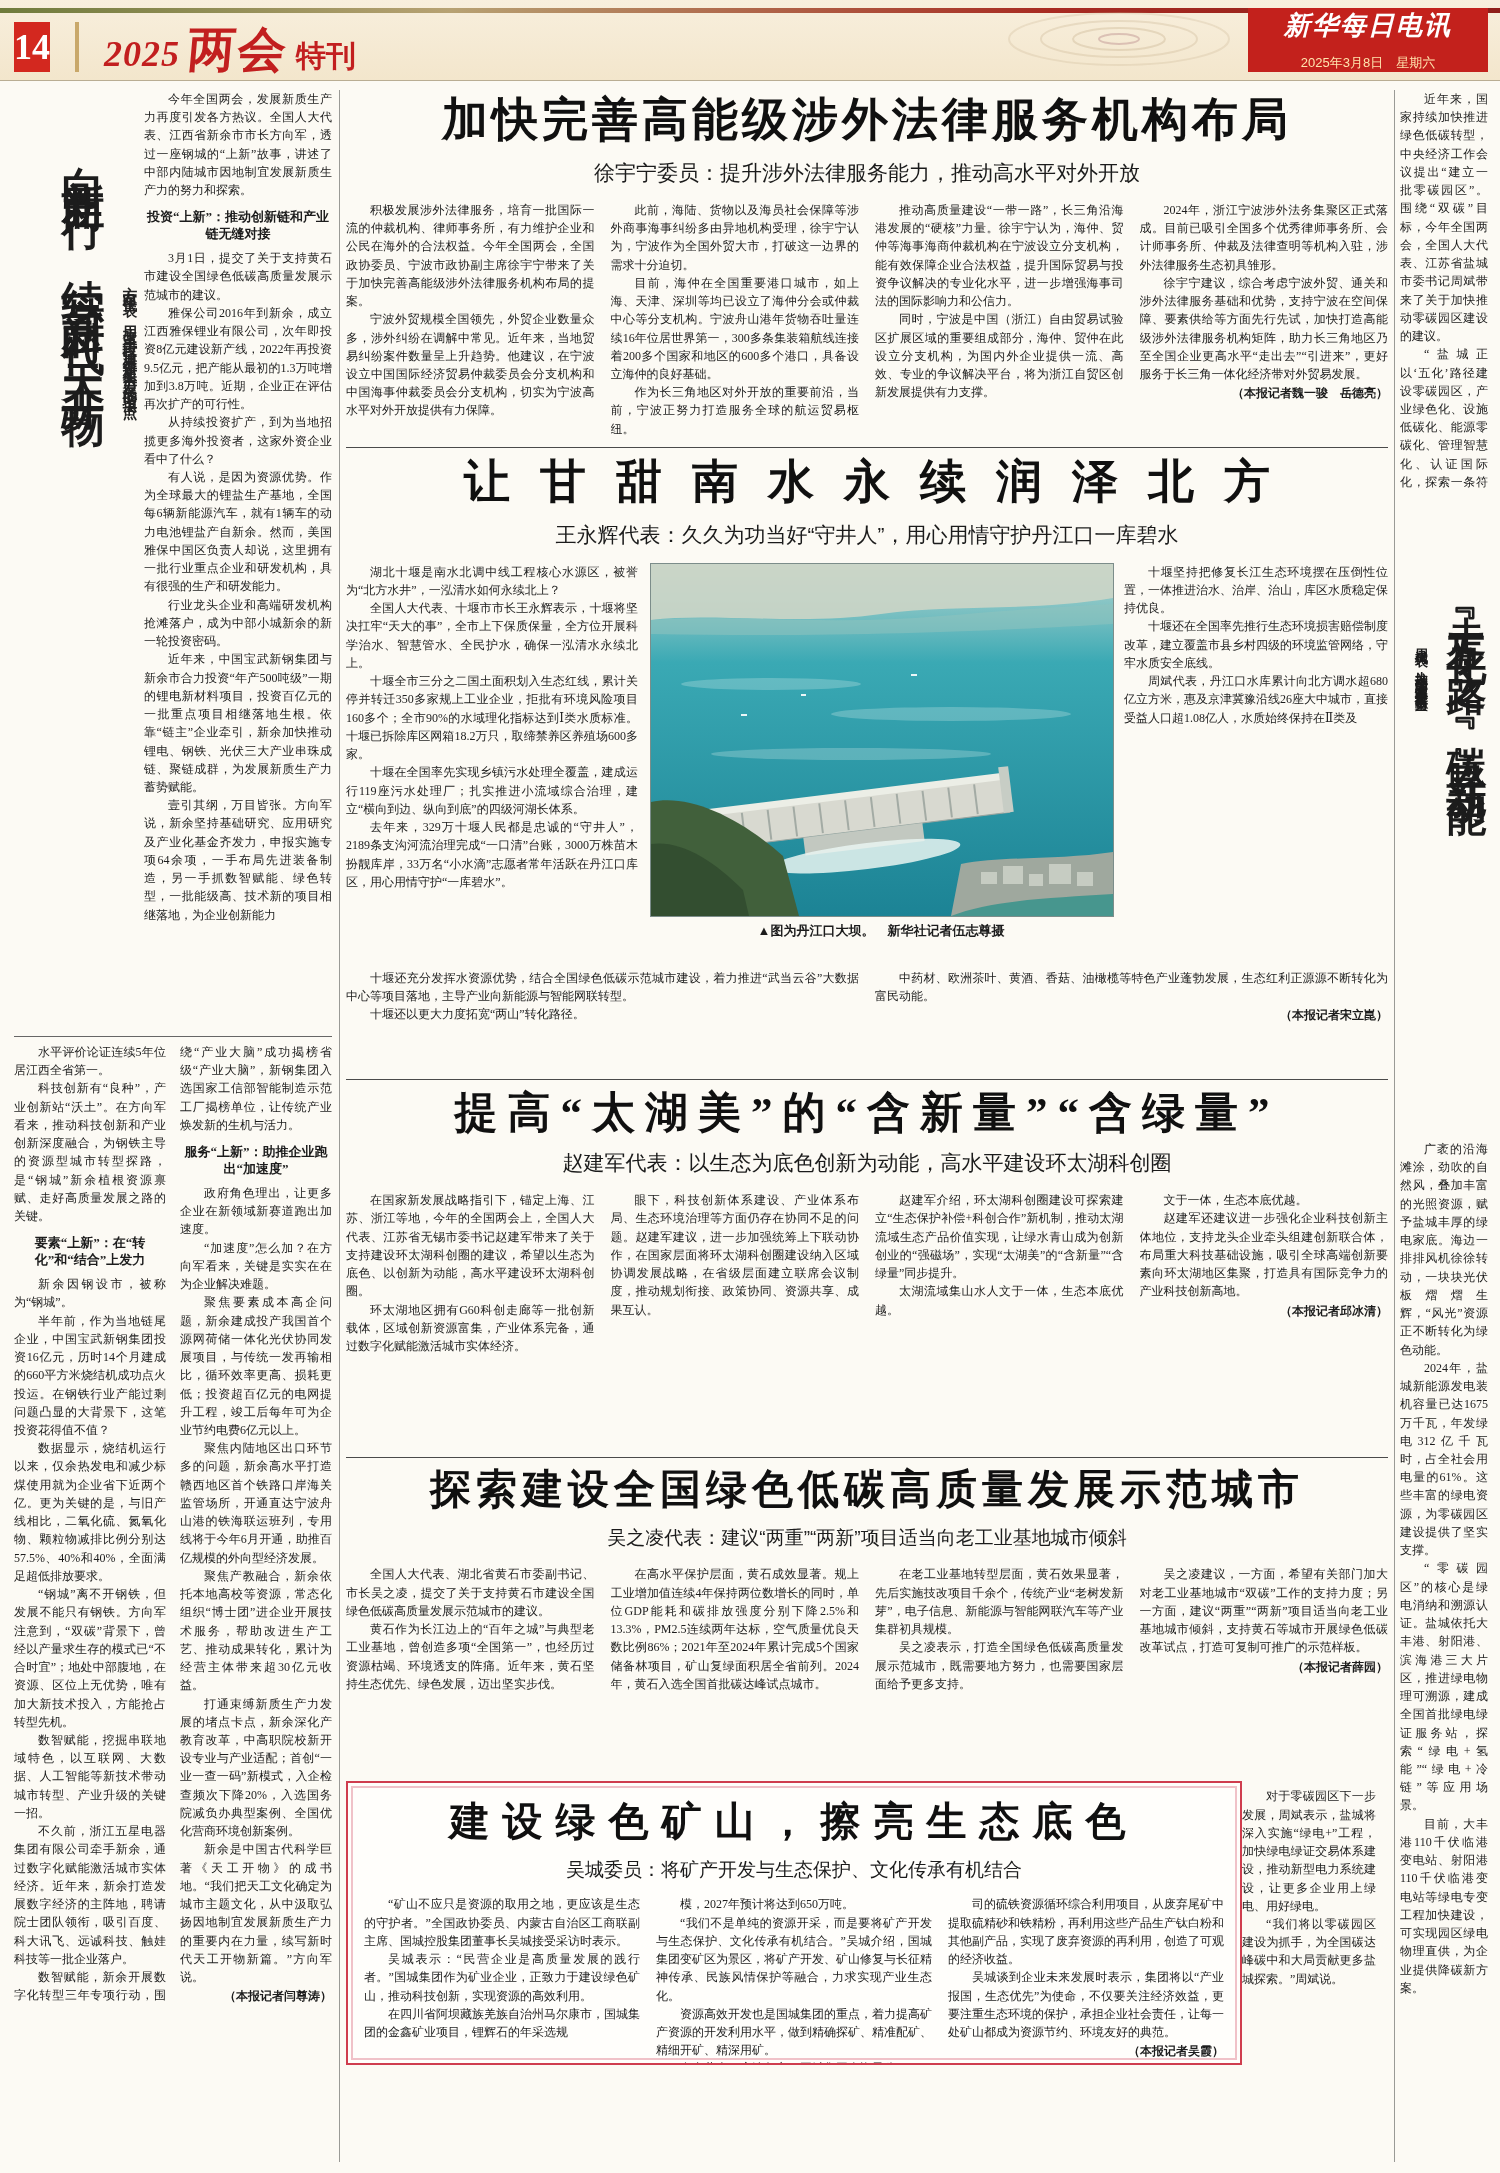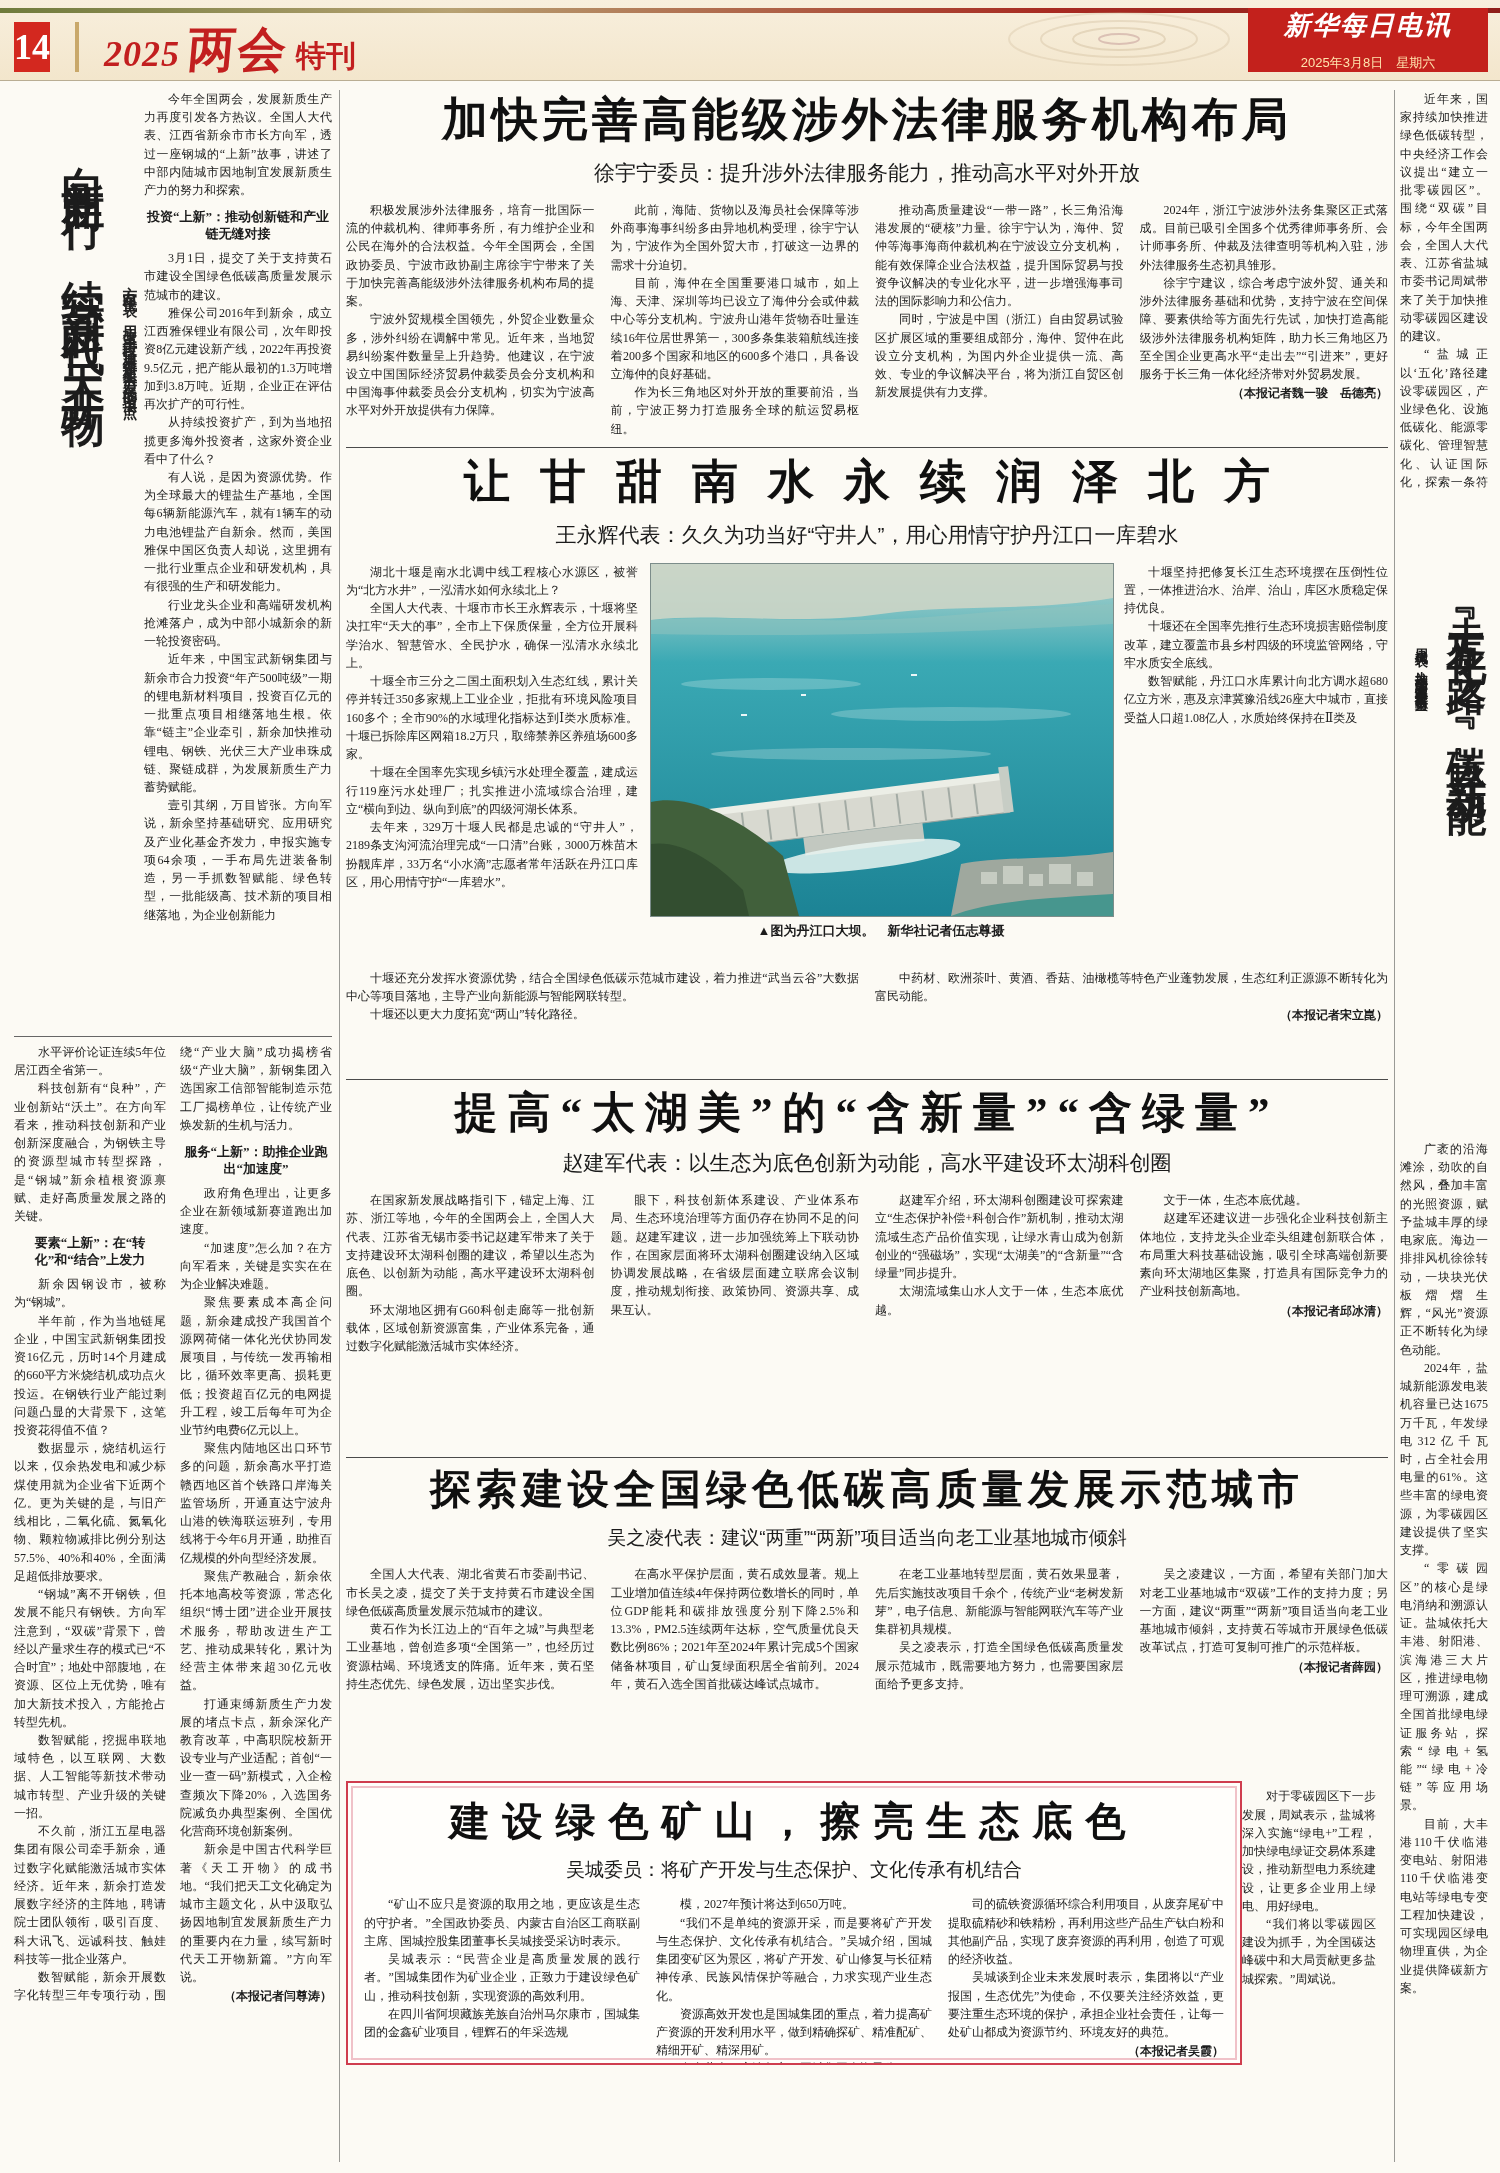--- a/index.html
+++ b/index.html
@@ -260,21 +260,21 @@
                 <rect x="150" y="130" width="5" height="2"></rect>
               <rect x="260" y="110" width="6" height="2"></rect>
             </g>
           </svg>
           <div class="photo-caption">▲图为丹江口大坝。　新华社记者伍志尊摄</div>
         </div>
         <div class="a2-right">
           <div>
               <p class="para">十堰坚持把修复长江生态环境摆在压倒性位置，一体推进治水、治岸、治山，库区水质稳定保持优良。</p>
               <p class="para">十堰还在全国率先推行生态环境损害赔偿制度改革，建立覆盖市县乡村四级的环境监管网络，守牢水质安全底线。</p>
-              <p class="para">数智赋能，丹江口水库累计向北方调水超680亿立方米，惠及京津冀豫沿线26座大中城市，直接受益人口超1.08亿人，水质始终保持在Ⅱ类及</p>
+              <p class="para">周斌代表，丹江口水库累计向北方调水超680亿立方米，惠及京津冀豫沿线26座大中城市，直接受益人口超1.08亿人，水质始终保持在Ⅱ类及</p>
             </div>
         </div>
       </div>
       <div class="a2-bottom">
         <div class="col">
             <div>
               <p class="para">十堰还充分发挥水资源优势，结合全国绿色低碳示范城市建设，着力推进“武当云谷”大数据中心等项目落地，主导产业向新能源与智能网联转型。</p>
               <p class="para">十堰还以更大力度拓宽“两山”转化路径。</p>
             </div>
           </div>

